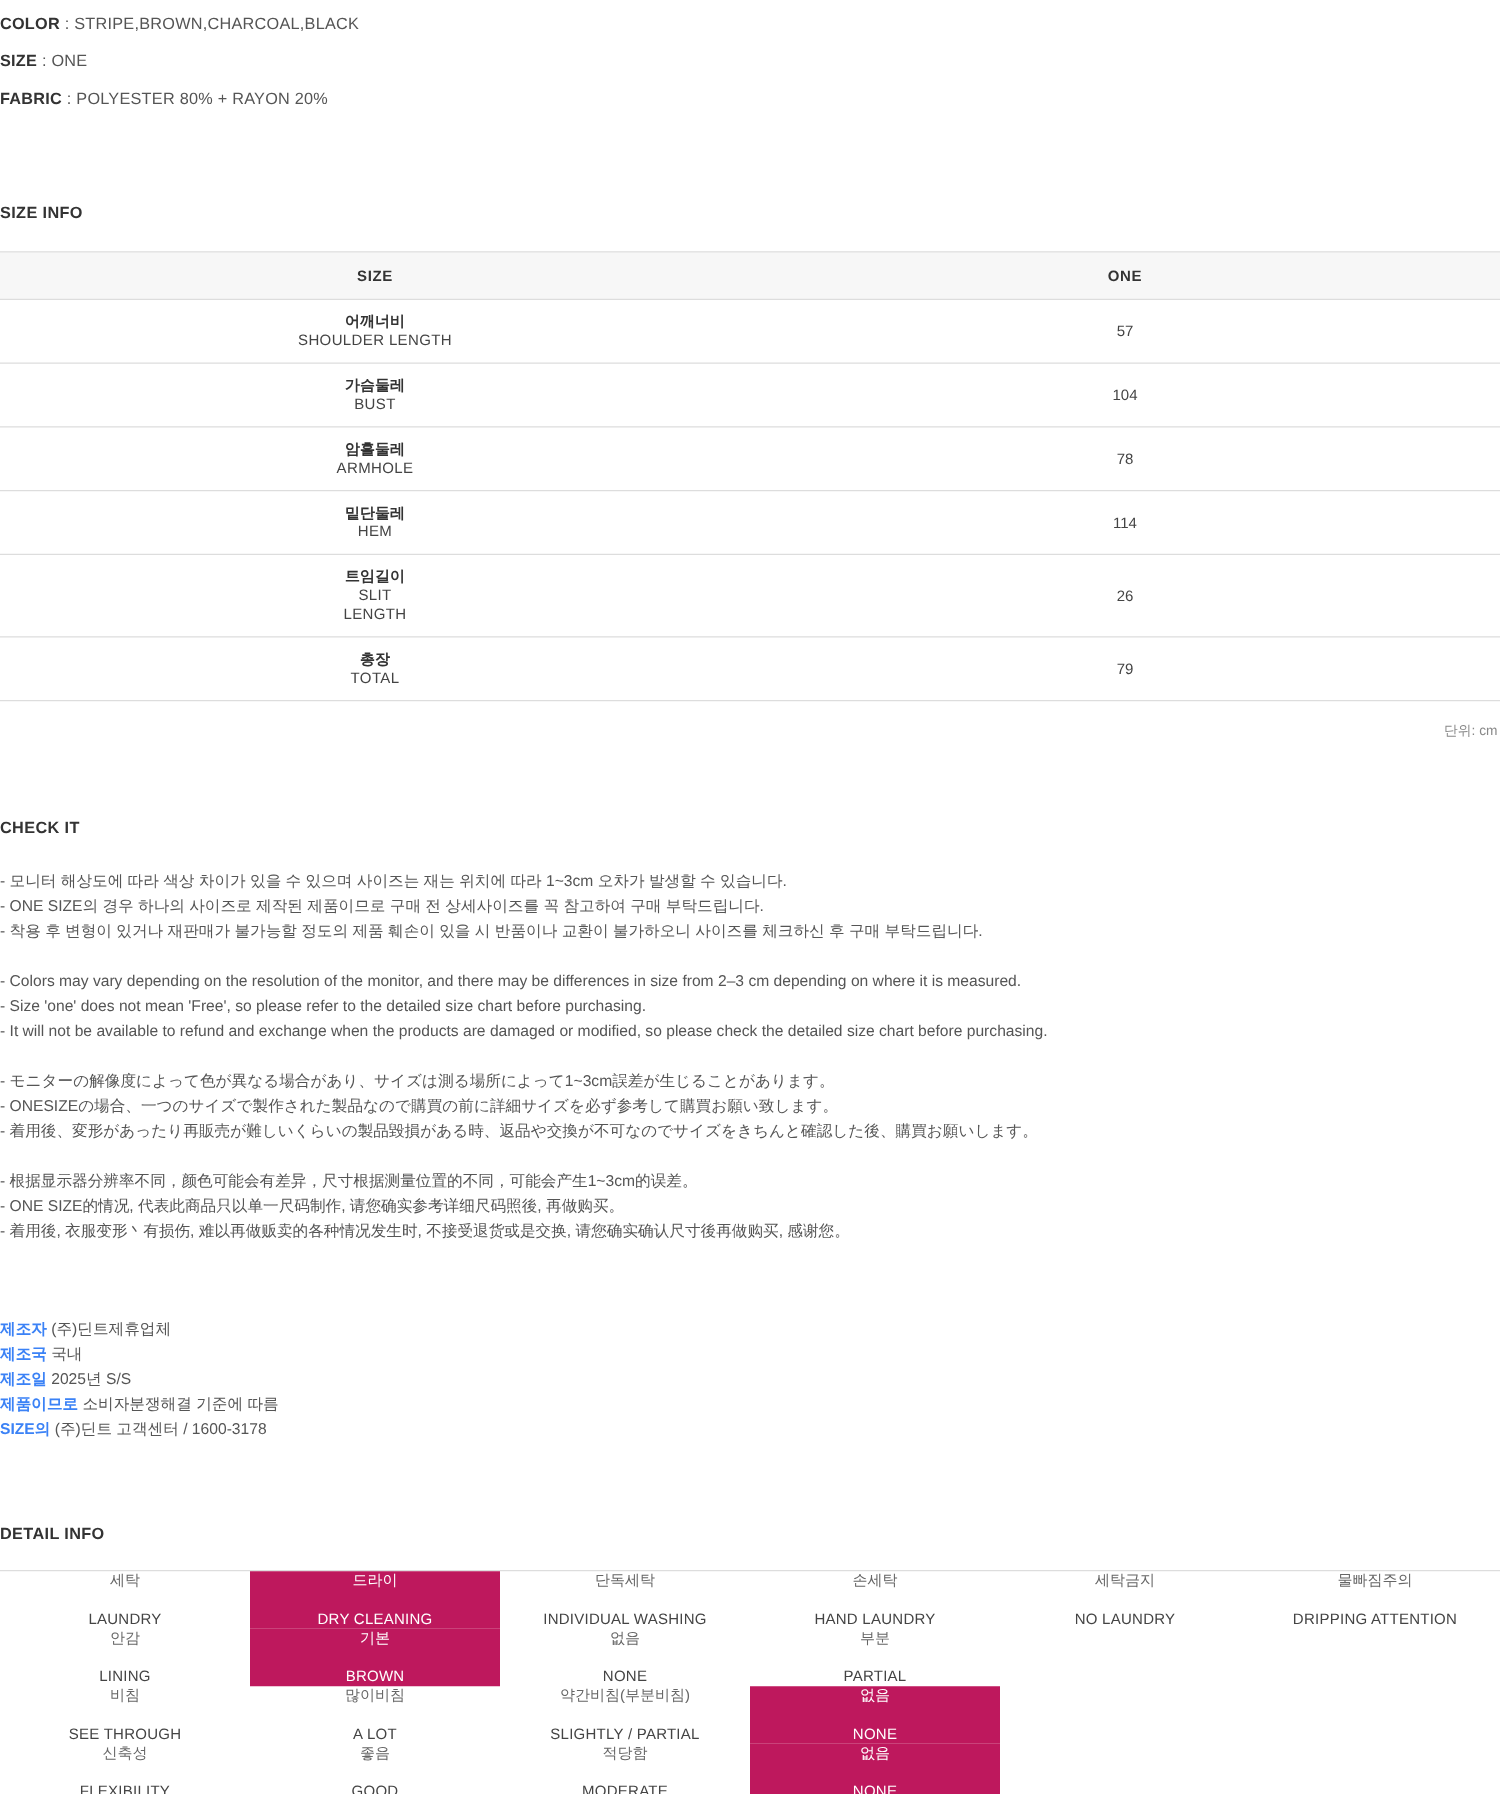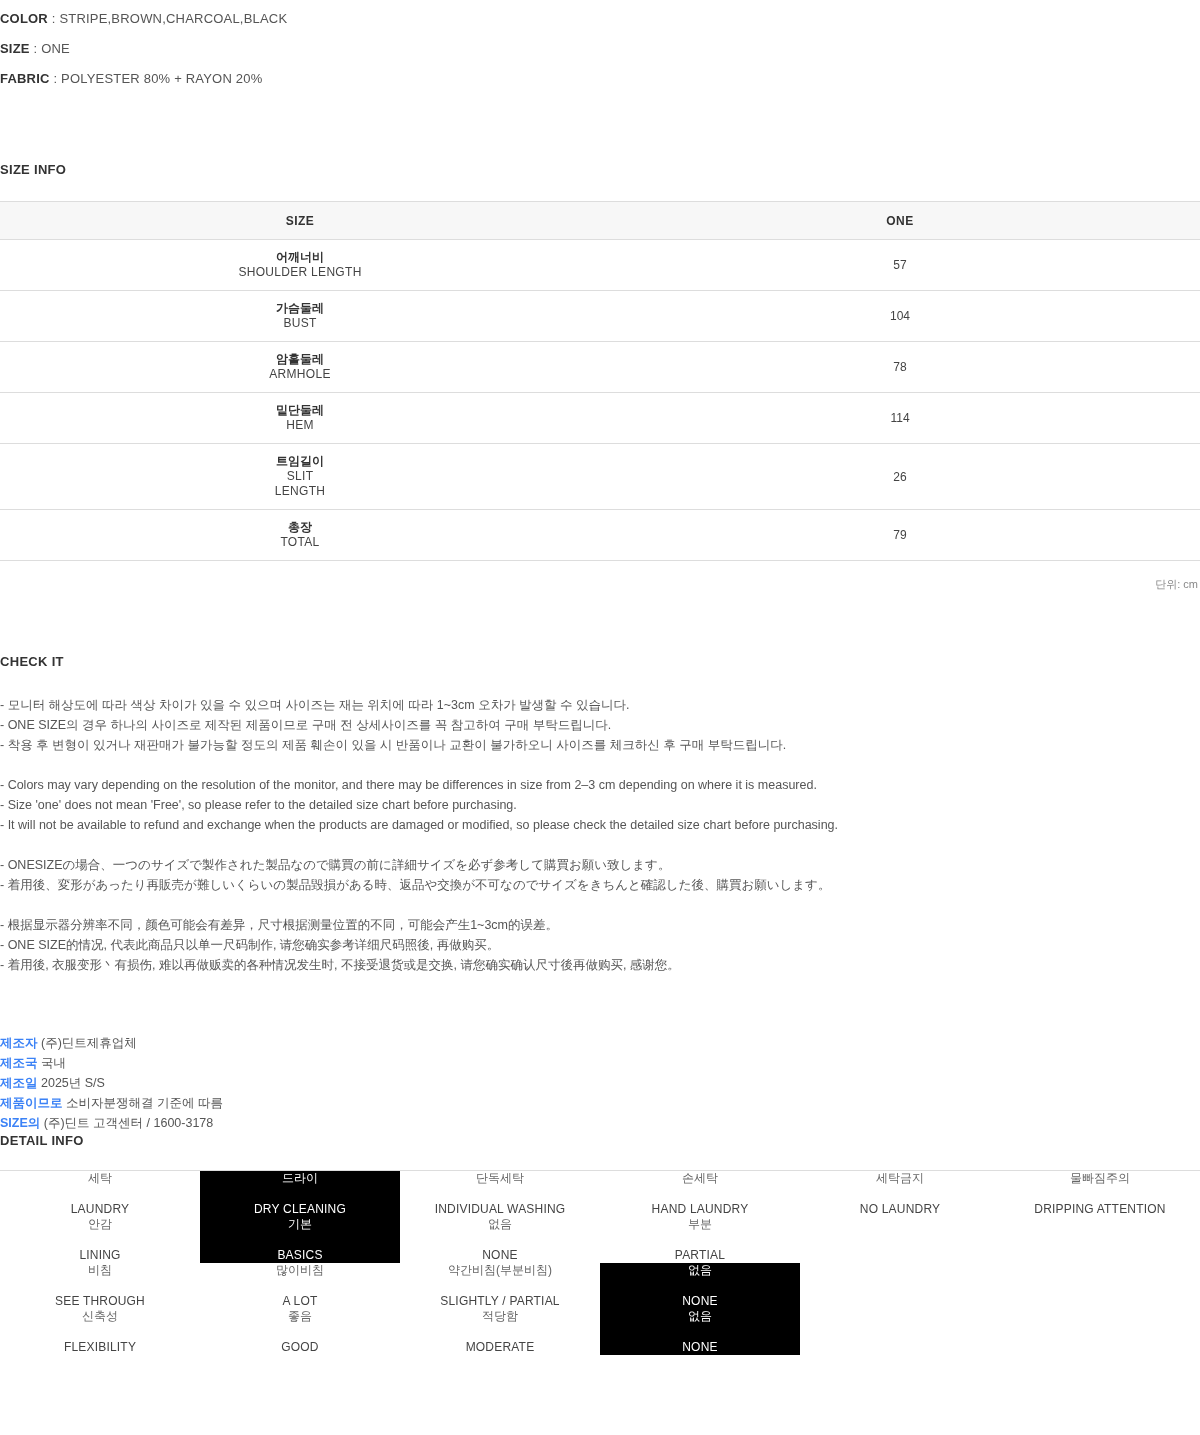--- a/index.html
+++ b/index.html
@@ -29,21 +29,21 @@
 
   
   .section-title {
     font-size: 13px;
     font-weight: bold;
     color: #333333;
     letter-spacing: 0.3px;
   }
   .mt-size-info { margin-top: 68px; }
   .mt-check-it  { margin-top: 62px; }
-  .mt-detail-info { }
+  .mt-detail-info { margin-top: 66px; }
 
   
   table.size-table {
     width: 1200px;
     border-collapse: collapse;
     margin-top: 24px;
     table-layout: fixed;
   }
   table.size-table th, table.size-table td {
     border-top: 1px solid #dddddd;
@@ -112,21 +112,21 @@
     align-items: center;
     justify-content: center;
     font-size: 12px;
     line-height: 15px;
     color: #555555;
     gap: 16px;
   }
   .dcell .kr { color: #666666; }
   .dcell .en { color: #444444; letter-spacing: .2px; }
   .dcell.first { color: #555555; }
-  .dcell.hl { background: #000000; }
+  .dcell.hl { background: #be185d; }
   .dcell.hl .kr, .dcell.hl .en { color: #ffffff; }
   .dcell.empty { }
 </style>
 </head>
 <body>
 
 <div class="page">
 
   <div class="spec-block">
     <div class="spec-line">
@@ -209,20 +209,21 @@
 
   <div class="notes">
     <p>- 모니터 해상도에 따라 색상 차이가 있을 수 있으며 사이즈는 재는 위치에 따라 1~3cm 오차가 발생할 수 있습니다.</p>
     <p>- ONE SIZE의 경우 하나의 사이즈로 제작된 제품이므로 구매 전 상세사이즈를 꼭 참고하여 구매 부탁드립니다.</p>
     <p>- 착용 후 변형이 있거나 재판매가 불가능할 정도의 제품 훼손이 있을 시 반품이나 교환이 불가하오니 사이즈를 체크하신 후 구매 부탁드립니다.</p>
     <div class="gap"></div>
     <p>- Colors may vary depending on the resolution of the monitor, and there may be differences in size from 2–3 cm depending on where it is measured.</p>
     <p>- Size 'one' does not mean 'Free', so please refer to the detailed size chart before purchasing.</p>
     <p>- It will not be available to refund and exchange when the products are damaged or modified, so please check the detailed size chart before purchasing.</p>
     <div class="gap"></div>
+    <p>- モニターの解像度によって色が異なる場合があり、サイズは測る場所によって1~3cm誤差が生じることがあります。</p>
     <p>- ONESIZEの場合、一つのサイズで製作された製品なので購買の前に詳細サイズを必ず参考して購買お願い致します。</p>
     <p>- 着用後、変形があったり再販売が難しいくらいの製品毀損がある時、返品や交換が不可なのでサイズをきちんと確認した後、購買お願いします。</p>
     <div class="gap"></div>
     <p>- 根据显示器分辨率不同，颜色可能会有差异，尺寸根据测量位置的不同，可能会产生1~3cm的误差。</p>
     <p>- ONE SIZE的情况, 代表此商品只以单一尺码制作, 请您确实参考详细尺码照後, 再做购买。</p>
     <p>- 着用後, 衣服变形丶有损伤, 难以再做贩卖的各种情况发生时, 不接受退货或是交换, 请您确实确认尺寸後再做购买, 感谢您。</p>
   </div>
 
   <div class="maker">
     <div class="row">
@@ -273,21 +274,21 @@
       <div class="dcell">
         <span class="kr">물빠짐주의</span>
         <span class="en">DRIPPING ATTENTION</span>
       </div>
       <div class="dcell first">
         <span class="kr">안감</span>
         <span class="en">LINING</span>
       </div>
       <div class="dcell hl">
         <span class="kr">기본</span>
-        <span class="en">BASICS</span>
+        <span class="en">BROWN</span>
       </div>
       <div class="dcell">
         <span class="kr">없음</span>
         <span class="en">NONE</span>
       </div>
       <div class="dcell">
         <span class="kr">부분</span>
         <span class="en">PARTIAL</span>
       </div>
       <div class="dcell empty"></div>

